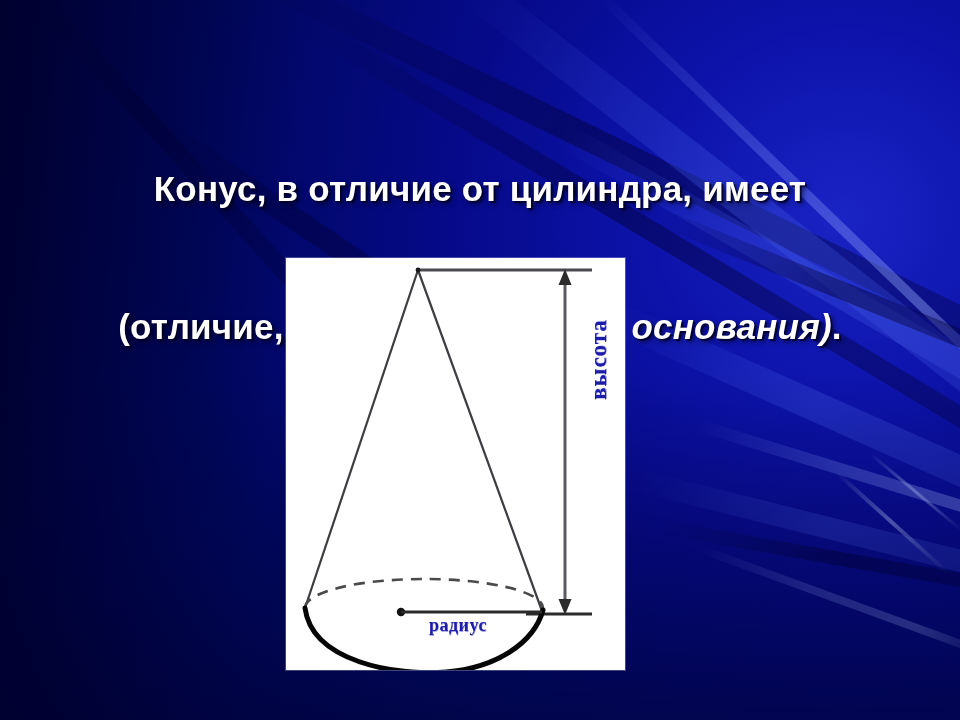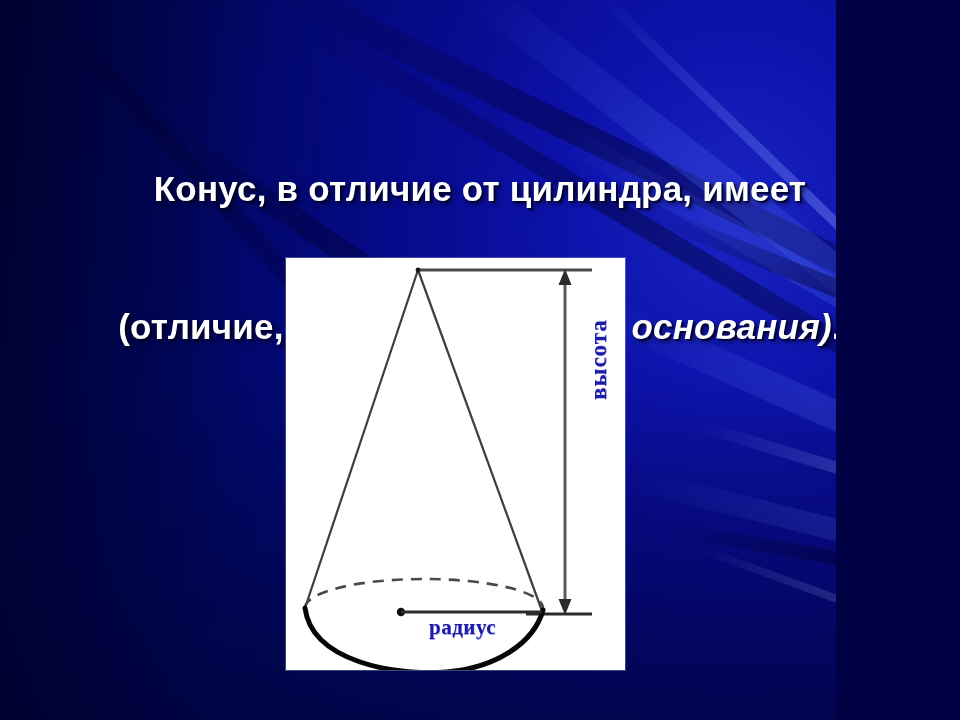--- a/index.html
+++ b/index.html
@@ -3,21 +3,21 @@
 <meta charset="utf-8">
 <title>Конус</title>
 <style>
   html, body {
     margin: 0;
     padding: 0;
     background: #000044;
   }
   #slide {
     position: relative;
-    width: 836px;
+    width: 960px;
     height: 720px;
     overflow: hidden;
     background: #a16207;
     font-family: "Liberation Sans", "DejaVu Sans", sans-serif;
   }
 
   
   .bg-base {
     position: absolute;
     inset: 0;
@@ -90,21 +90,21 @@
     top: 142px;
     font-size: 23px;
     letter-spacing: 1px;
     transform: rotate(-90deg);
     transform-origin: 0 0;
     white-space: nowrap;
   }
   #label-radius {
     left: 143px;
     top: 357px;
-    font-size: 21px;
+    font-size: 18px;
     letter-spacing: 0.5px;
     white-space: nowrap;
   }
 </style>
 </head>
 <body>
 
 <div id="slide">
 
   <div class="bg-base"></div>

